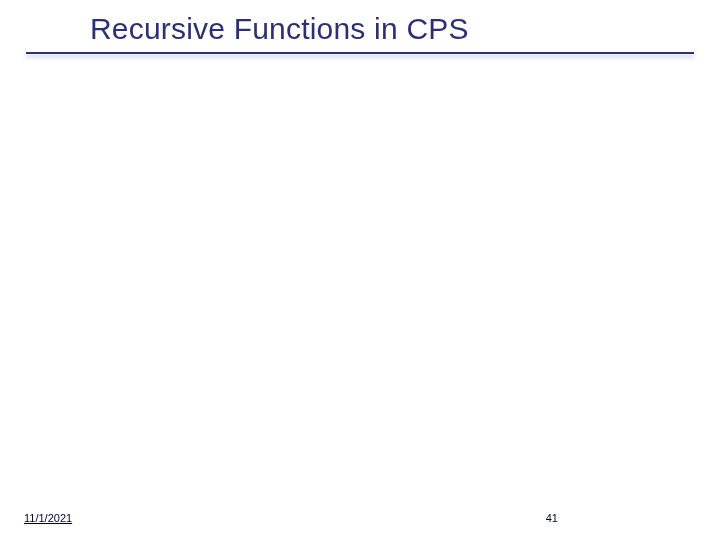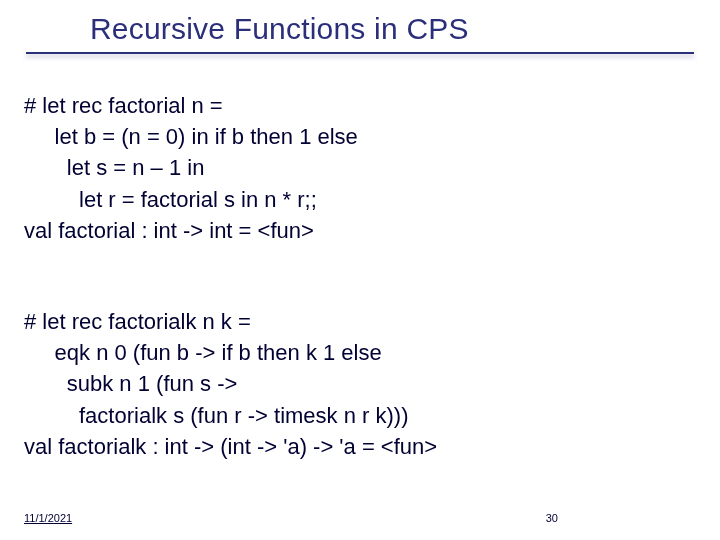--- a/index.html
+++ b/index.html
@@ -71,29 +71,19 @@
 </head>
 <body>
 
 <div class="slide">
 
   <div class="title-zone">
     <div class="title-text">Recursive Functions in CPS</div>
     <div class="title-underline"></div>
   </div>
 
-  <div class="code-block code1"># let rec factorial n =
-     let b = (n = 0) in if b then 1 else
-       let s = n – 1 in
-         let r = factorial s in n * r;;
-val factorial : int -&gt; int = &lt;fun&gt;</div>
 
-  <div class="code-block code2"># let rec factorialk n k =
-     eqk n 0 (fun b -&gt; if b then k 1 else
-       subk n 1 (fun s -&gt;
-         factorialk s (fun r -&gt; timesk n r k)))
-val factorialk : int -&gt; (int -&gt; 'a) -&gt; 'a = &lt;fun&gt;</div>
 
   <div class="footer-date">11/1/2021</div>
 
-  <div class="footer-page">30</div>
+  <div class="footer-page">41</div>
 
 </div>
 
 </body></html>

